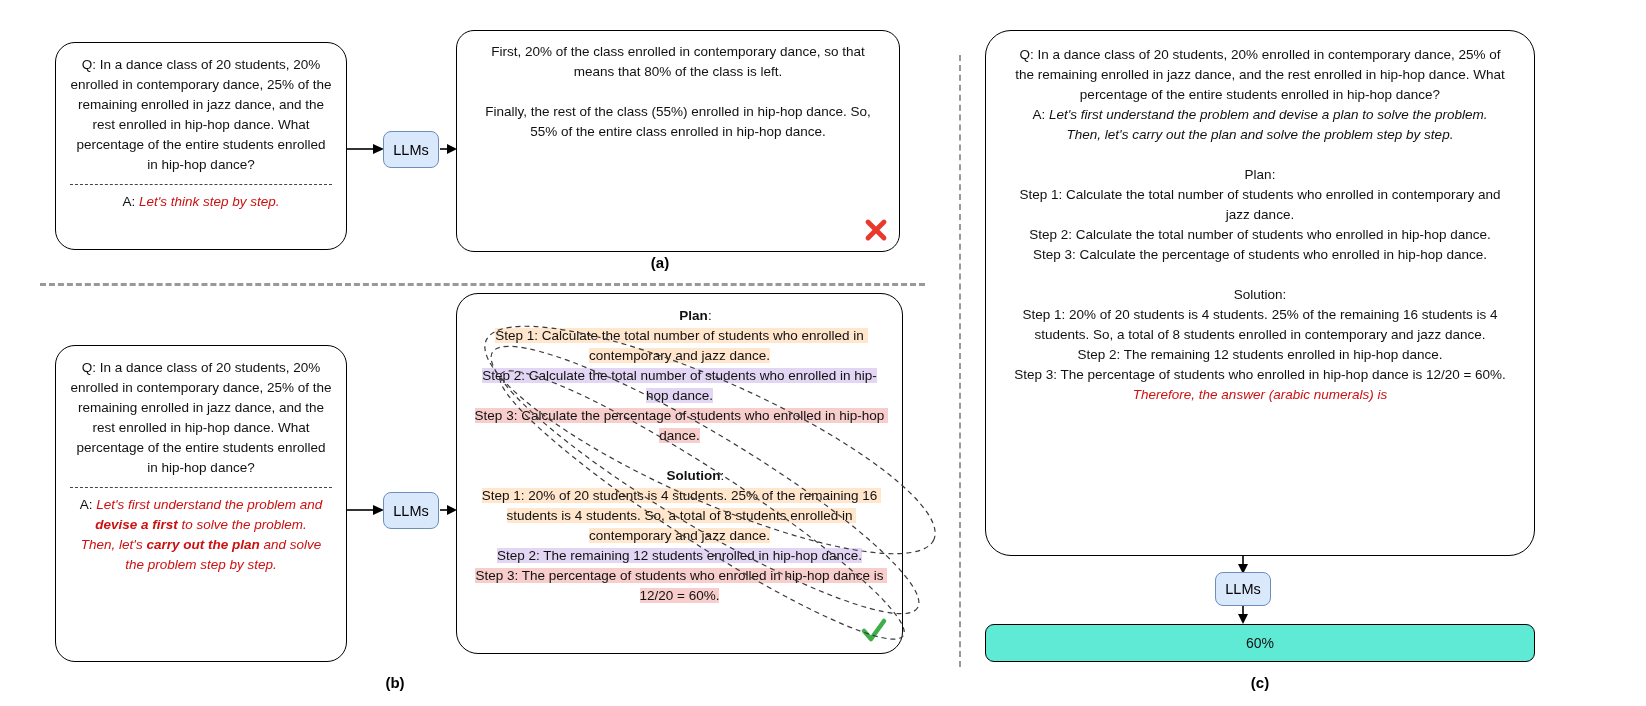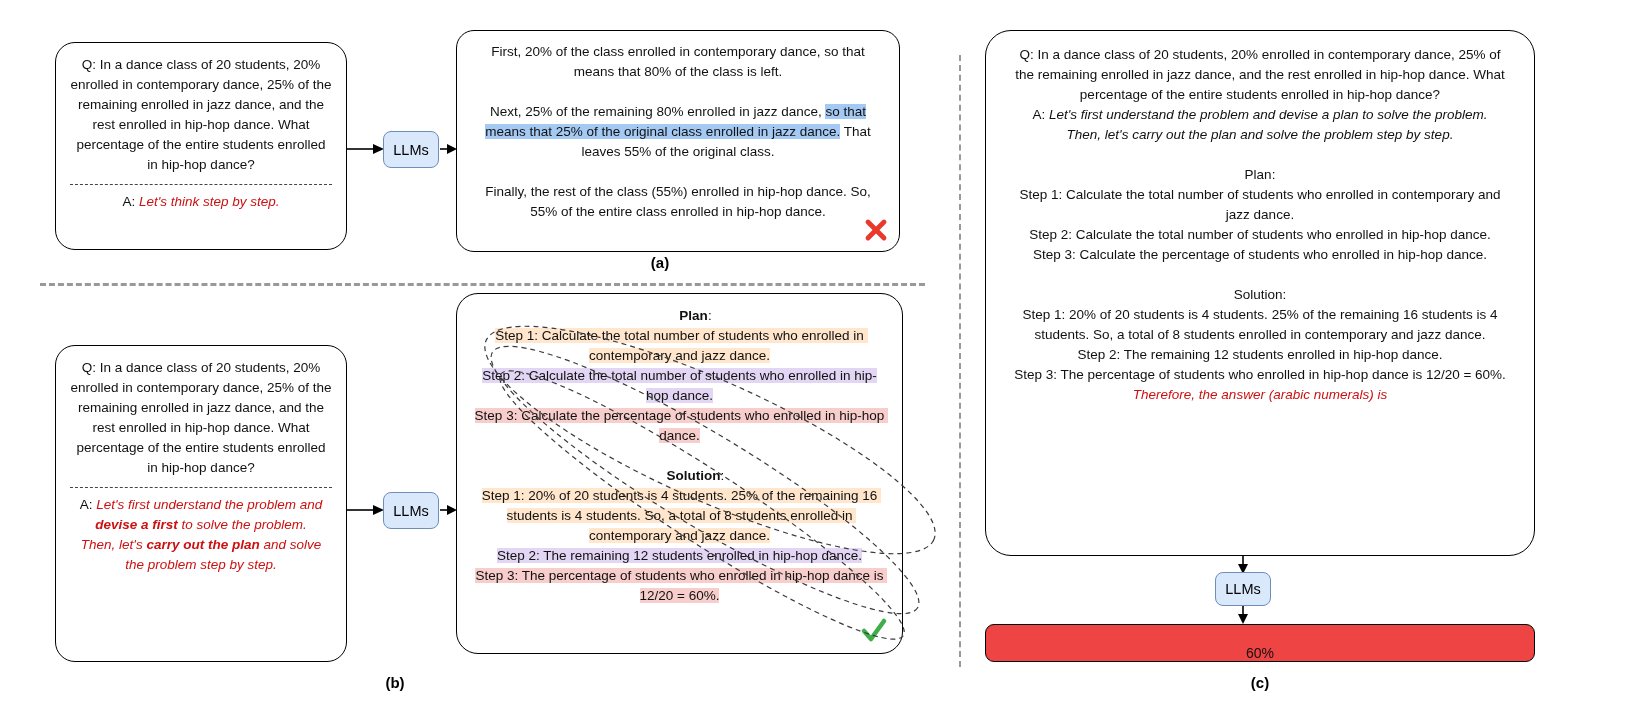--- a/index.html
+++ b/index.html
@@ -33,23 +33,23 @@
   .seg-bold{font-weight:bold;margin-left:32px;}
   .seg-italic{font-style:italic;}
   .seg-red-italic{color:var(--red-text,#cc1111);font-style:italic;}
   .seg-red-bold-italic{color:var(--red-text,#cc1111);font-style:italic;font-weight:bold;}
   .seg-hl-blue{background:var(--highlight-blue,#a4c9f3);}
   .seg-hl-orange{background:var(--highlight-orange,#ffe6cc);}
   .seg-hl-purple{background:var(--highlight-purple,#e3d6f5);}
   .seg-hl-pink{background:var(--highlight-pink,#f8cecc);}
   .ellipses{position:absolute;pointer-events:none;}
   .answer-bar{
-    position:absolute;box-sizing:border-box;background:#ef4444;
+    position:absolute;box-sizing:border-box;background:#5eead4;
     border:1.6px solid #000;border-radius:9px;
-    display:flex;align-items:flex-end;justify-content:center;font-size:14px;
+    display:flex;align-items:center;justify-content:center;font-size:14px;
   }
 </style>
 </head>
 <body>
 
 <div id="canvas">
 
   <div class="box pad" style="left:55px;top:42px;width:292px;height:208px;">
     <div>Q: In a dance class of 20 students, 20% enrolled in contemporary dance, 25% of the remaining enrolled in jazz dance, and the rest enrolled in hip-hop dance. What percentage of the entire students enrolled in hip-hop dance?</div>
     <hr class="qa-divider">
@@ -65,21 +65,20 @@
     <span>LLMs</span>
   </div>
 
   <svg class="arrow" style="left:440px;top:142px;" width="17" height="14" viewBox="0 0 17 14">
     <line x1="0" y1="7" x2="8" y2="7" stroke="#000" stroke-width="1.6"></line>
     <polygon points="7,2 17,7 7,12" fill="#000"></polygon>
   </svg>
 
   <div class="box" style="left:456px;top:30px;width:444px;height:222px;padding:11px 16px;border-radius:18px;">
     <p class="para"><span>First, 20% of the class enrolled in contemporary dance, so that means that 80% of the class is left.</span></p>
-    <p class="para"><span>Next, 25% of the remaining 80% enrolled in jazz dance, </span><span class="seg-hl-blue">so that means that 25% of the original class enrolled in jazz dance.</span><span> That leaves 55% of the original class.</span></p>
     <p class="para"><span>Finally, the rest of the class (55%) enrolled in hip-hop dance. So, 55% of the entire class enrolled in hip-hop dance.</span></p>
     <svg class="mark" style="right:10px;bottom:8px;" width="26" height="26" viewBox="0 0 26 26">
       <line x1="5" y1="5" x2="21" y2="21" stroke="var(--cross-red,#e8392b)" stroke-width="4.8" stroke-linecap="round"></line>
       <line x1="21" y1="5" x2="5" y2="21" stroke="var(--cross-red,#e8392b)" stroke-width="4.8" stroke-linecap="round"></line>
     </svg>
   </div>
 
   <div class="panel-label" style="left:640px;top:254px;width:40px;text-align:center;">(a)</div>
 
   <div class="divider-h" style="left:40px;top:283px;width:885px;"></div>

